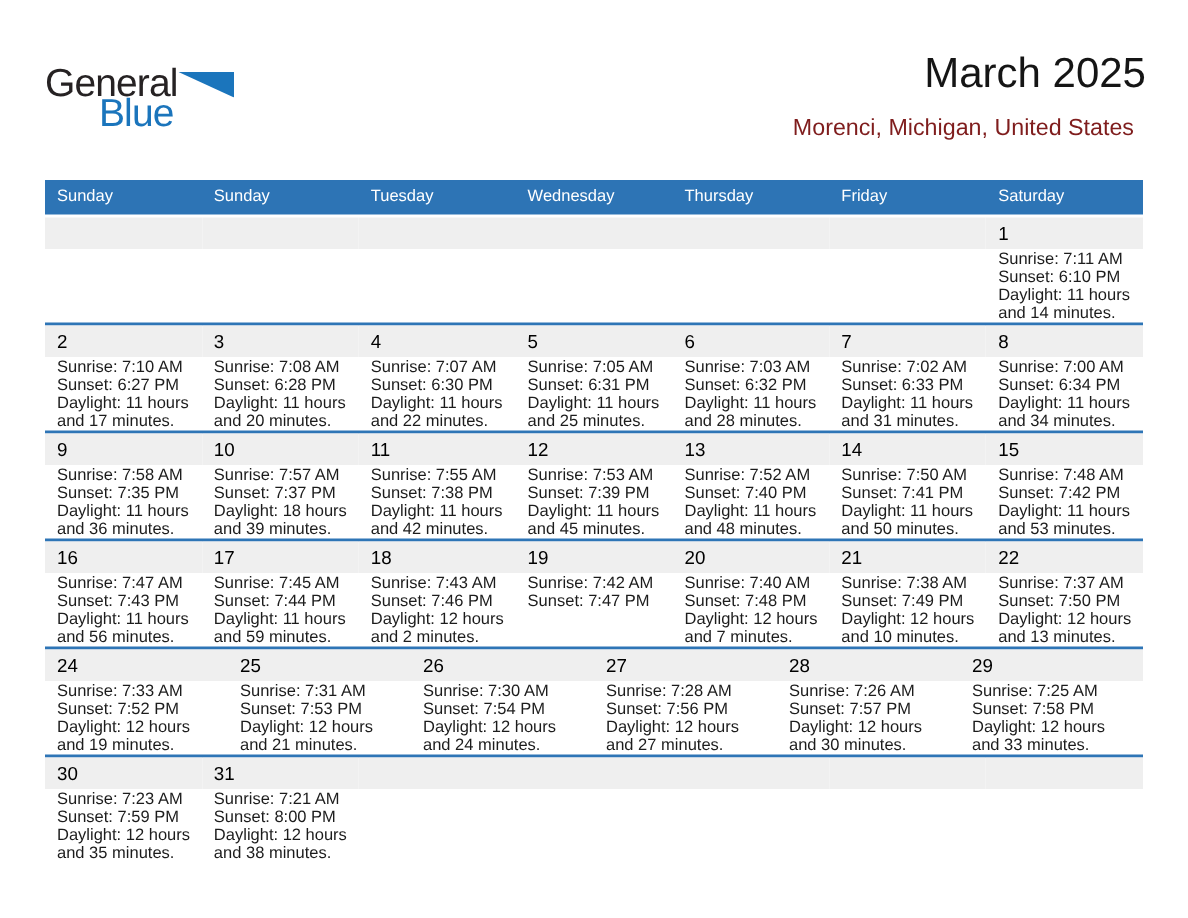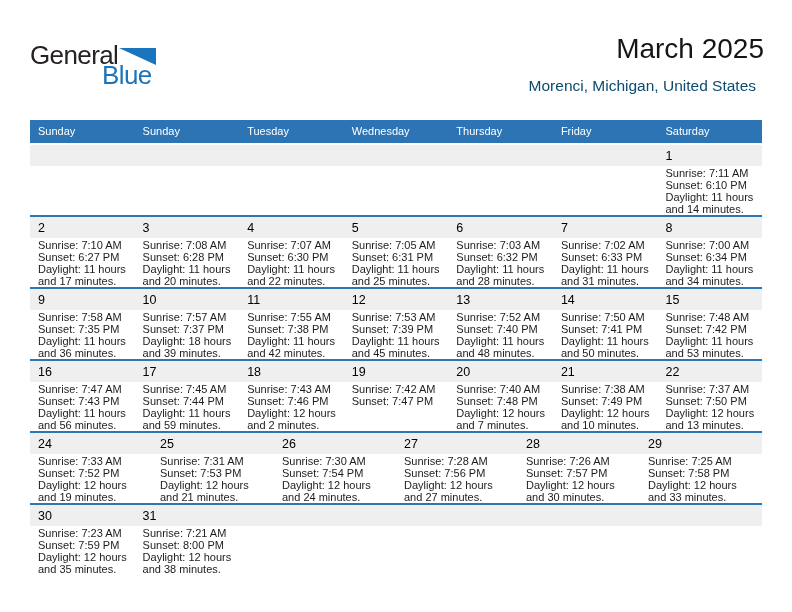--- a/index.html
+++ b/index.html
@@ -26,38 +26,38 @@
     letter-spacing: -0.6px;
     color: #262223;
     line-height: 26px;
   }
   .logo-tri { margin-top: 6px; margin-left: 1px; display: block; }
   .logo-blue {
     font-size: 26px;
     letter-spacing: -0.6px;
     color: var(--logo-blue);
     line-height: 22px;
-    margin-left: 72px;
+    margin-left: 36px;
     margin-top: -4px;
   }
   
   .title {
     position: absolute;
     top: 33px;
     right: 28px;
     font-size: 28px;
     color: #151515;
     line-height: 32px;
   }
   .subtitle {
     position: absolute;
     top: 77px;
     right: 36px;
     font-size: 15.5px;
-    color: #0c4a6e;
+    color: #7f1d1d;
   }
   
   .calendar { position: absolute; left: 30px; top: 120px; width: 732px; }
   .weekday-header { display: flex; background: var(--header-bg); height: 23px; }
   .wd {
     flex: 1 1 0;
     color: #ffffff;
     font-size: 11px;
     line-height: 23px;
     padding-left: 8px;

